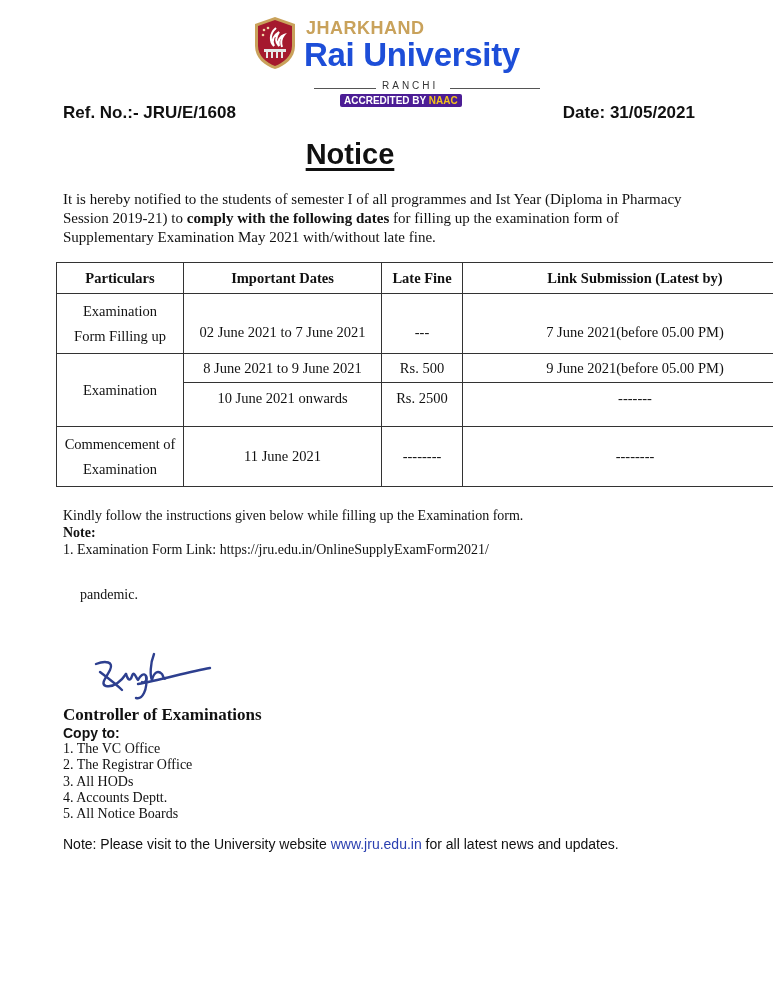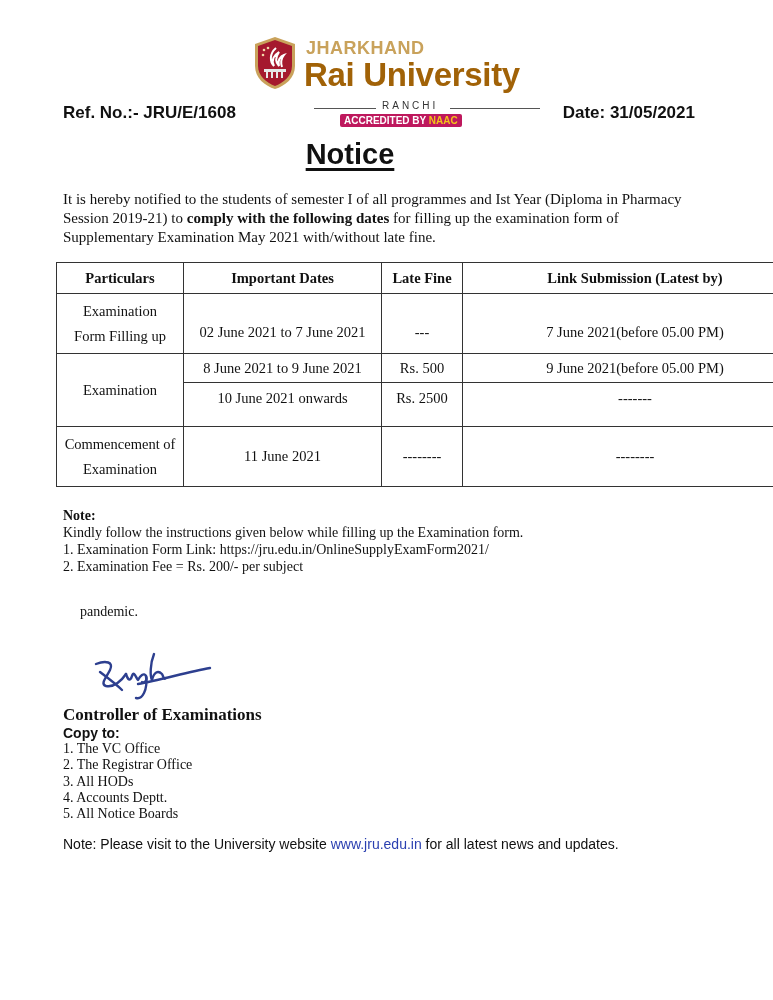--- a/index.html
+++ b/index.html
@@ -1,27 +1,27 @@
 <!DOCTYPE html>
 <html><head>
 <meta charset="utf-8">
 <style>
   html, body { margin: 0; padding: 0; background: #ffffff; }
   body { width: 773px; height: 1000px; position: relative; overflow: hidden; color: #111; }
   .serif { font-family: "Liberation Serif", "DejaVu Serif", serif; }
   .sans { font-family: "Liberation Sans", "DejaVu Sans", sans-serif; }
 
   
-  .logo { position: absolute; left: 254px; top: 14px; width: 290px; height: 84px; margin-top: 20px; }
+  .logo { position: absolute; left: 254px; top: 14px; width: 290px; height: 84px; }
   .shield { position: absolute; left: 0; top: 2px; width: 42px; height: 54px; }
   .brand-top { position: absolute; left: 52px; top: 4px; font-family: "Liberation Sans", sans-serif; font-weight: bold; font-size: 18px; color: #c9a25b; letter-spacing: 0.5px; }
-  .brand-main { position: absolute; left: 50px; top: 22px; font-family: "Liberation Sans", sans-serif; font-weight: bold; font-size: 33px; color: #a16207; letter-spacing: -0.3px; white-space: nowrap; }
+  .brand-main { position: absolute; left: 50px; top: 22px; font-family: "Liberation Sans", sans-serif; font-weight: bold; font-size: 33px; color: #1d4ed8; letter-spacing: -0.3px; white-space: nowrap; }
   .brand-rule { position: absolute; top: 74px; height: 1px; background: #555; }
   .brand-city { position: absolute; left: 128px; top: 66px; font-family: "Liberation Sans", sans-serif; font-size: 10px; letter-spacing: 3px; color: #333; }
-  .naac { position: absolute; left: 86px; top: 80px; background: #be185d; color: #fff; font-family: "Liberation Sans", sans-serif; font-weight: bold; font-size: 10px; padding: 1px 4px; border-radius: 2px; white-space: nowrap; }
+  .naac { position: absolute; left: 86px; top: 80px; background: #4c1d95; color: #fff; font-family: "Liberation Sans", sans-serif; font-weight: bold; font-size: 10px; padding: 1px 4px; border-radius: 2px; white-space: nowrap; }
   .naac .hl { color: #f2c21a; }
 
   .ref { position: absolute; left: 63px; top: 103px; font-size: 17px; font-weight: bold; }
   .date { position: absolute; right: 78px; top: 103px; font-size: 17px; font-weight: bold; }
   .title { position: absolute; left: 0; width: 700px; top: 138px; text-align: center; font-size: 29px; font-weight: bold; }
   .title span { text-decoration: underline; text-decoration-thickness: 3px; text-underline-offset: 4px; }
 
   .intro { position: absolute; left: 63px; top: 190px; width: 650px; font-size: 15px; line-height: 19px; }
 
   table.sched { position: absolute; left: 56px; top: 262px; width: 752px; border-collapse: collapse; font-family: "Liberation Serif", serif; font-size: 14.5px; }
@@ -103,24 +103,23 @@
     <tr style="height:60px;">
       <td class="lh2"><span>Commencement of</span><br><span>Examination</span></td>
       <td>11 June 2021</td>
       <td>--------</td>
       <td>--------</td>
     </tr>
   </tbody>
 </table>
 
 <div class="notes serif">
+  <div>Kindly follow the instructions given below while filling up the Examination form.</div>
   <div style="font-weight:bold;">Note:</div>
-  <div>Kindly follow the instructions given below while filling up the Examination form.</div>
   <div><span>1. Examination Form Link: </span><span>https://jru.edu.in/OnlineSupplyExamForm2021/</span></div>
-  <div>2. Examination Fee = Rs. 200/- per subject</div>
   <div class="ind">pandemic.</div>
 </div>
 
 <svg class="sig" viewBox="0 0 120 56">
   <g fill="none" stroke="#2d3f8f" stroke-width="2.4" stroke-linecap="round" stroke-linejoin="round">
     <path d="M4 14 C14 10 22 12 18 20 C14 28 8 34 14 36 C22 38 30 30 34 24"></path>
     <path d="M8 22 C16 28 24 34 30 40"></path>
     <path d="M34 24 C36 30 38 32 40 26 C42 20 44 28 46 30 C48 26 52 22 54 26 C56 30 52 34 50 32"></path>
     <path d="M54 26 C56 40 50 50 44 48"></path>
     <path d="M62 4 C58 14 58 26 60 30 C62 22 66 20 70 24 C72 28 72 30 74 28"></path>

